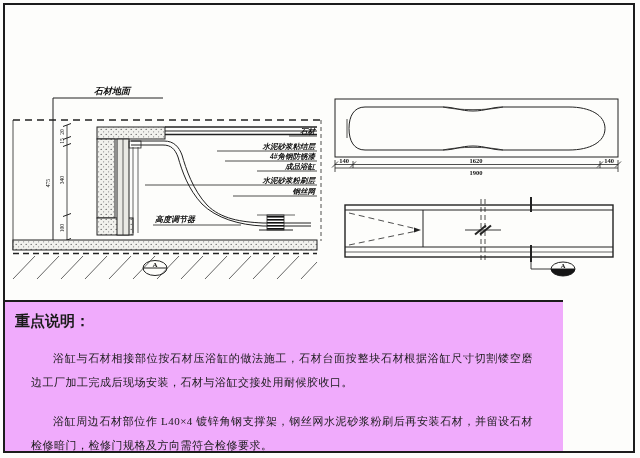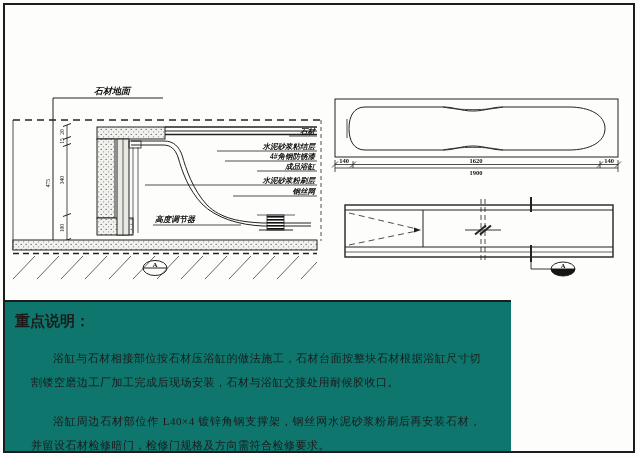--- a/index.html
+++ b/index.html
@@ -26,23 +26,23 @@
     white-space:nowrap; overflow:hidden;
   }
   .hdr .lab{ font-weight:bold; justify-content:center; padding:0 4px; background:#f4f4f0;}
   .hdr .c4{ border-right:none; }
   
   .draw{ position:absolute; left:5px; top:63px; width:548px; height:237px; }
   svg text{ font-family:"Liberation Serif","DejaVu Serif",serif; }
   .cad-label{ font-style:italic; font-weight:bold; fill:#111; }
   
   .notes{
-    position:absolute; left:3px; top:300px; width:508px; height:153px;
+    position:absolute; left:3px; top:300px; width:560px; height:153px;
     border-top:2px solid #1c1c1c; box-sizing:border-box;
-    padding:8px 14px 0 12px; background:#0f766e;
+    padding:8px 14px 0 12px; background:#f0abfc;
   }
   .notes-title{ font-size:15px; font-weight:bold; margin:2px 0 6px 0; }
   .notes p{
     margin:16px; font-size:11px; line-height:2.15; text-indent:2em;
     text-align:justify; letter-spacing:0.5px;
   }
 </style>
 </head>
 <body>
 

